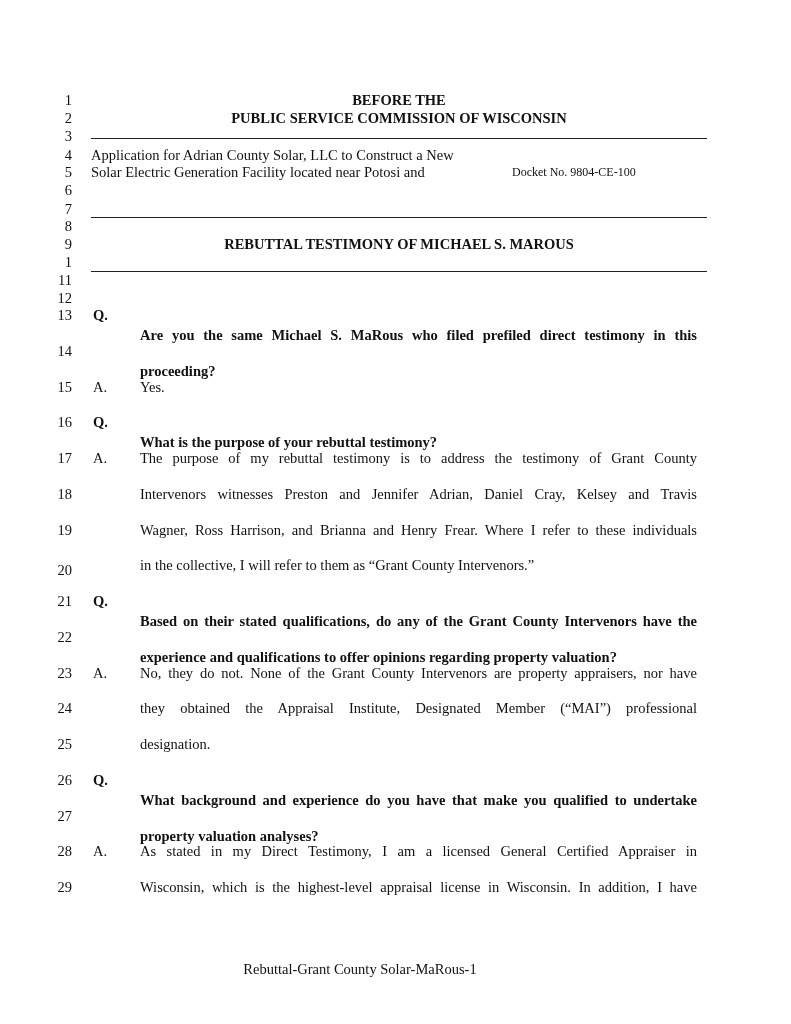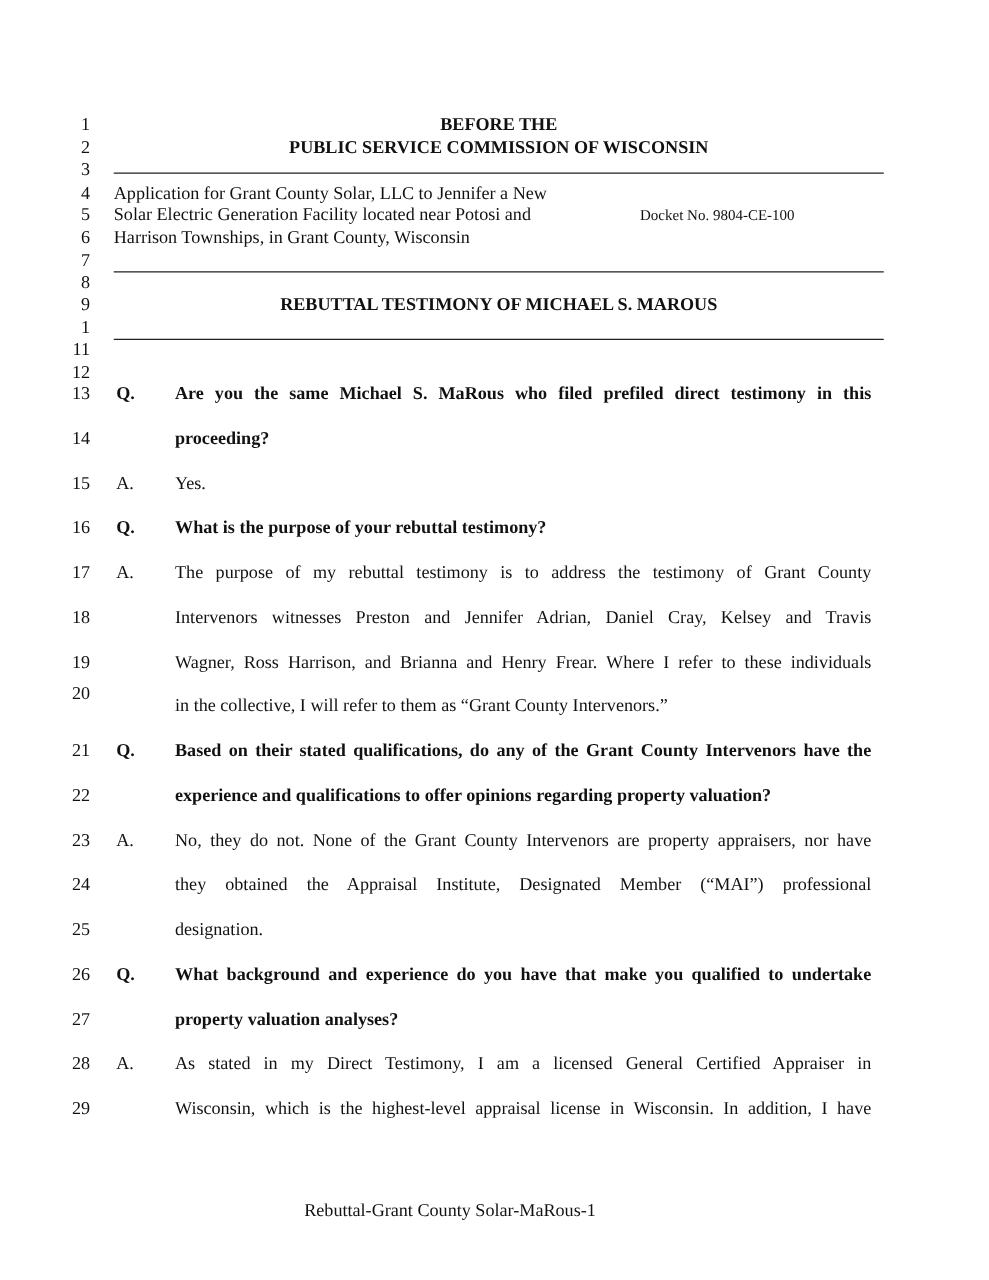--- a/index.html
+++ b/index.html
@@ -30,21 +30,21 @@
   }
   .qa {
     position: absolute; left: 93px; font-size: 14.5px; line-height: 17px;
   }
   .qa.q { font-weight: bold; }
   .tl {
     position: absolute; left: 140px; width: 557px; font-size: 14.5px; line-height: 17px;
     white-space: nowrap;
   }
   .tl.just { text-align: justify; text-align-last: justify; white-space: normal; height: 17px; overflow: hidden; }
-  .tl.bold { font-weight: bold; }
+  .tl.bold { font-weight: bold; margin-top: 20px; }
   .footer {
     position: absolute; left: 0; width: 720px; top: 961px; text-align: center;
     font-size: 14.5px; line-height: 17px;
   }
 </style>
 </head>
 <body>
 
 <div class="ln" style="top:92px">1</div>
 <div class="ln" style="top:110px">2</div>
@@ -58,23 +58,22 @@
 <div class="ln" style="top:254px">1</div>
 <div class="ln" style="top:272px">11</div>
 <div class="ln" style="top:290px">12</div>
 
 <div class="hdr" style="top:92px">BEFORE THE</div>
 <div class="hdr" style="top:110px">PUBLIC SERVICE COMMISSION OF WISCONSIN</div>
 
 <div class="rule" style="top:138px"></div>
 
 <div class="caption" style="top:147px">
-  <div>Application for Grant County Solar, LLC to Jennifer a New</div>
+  <div>Application for Adrian County Solar, LLC to Construct a New</div>
   <div>Solar Electric Generation Facility located near Potosi and</div>
-  <div>Harrison Townships, in Grant County, Wisconsin</div>
 </div>
 <div class="docket">Docket No. 9804-CE-100</div>
 
 <div class="rule" style="top:217px"></div>
 
 <div class="hdr" style="top:236px">REBUTTAL TESTIMONY OF MICHAEL S. MAROUS</div>
 
 <div class="rule" style="top:271px"></div>
 
 <div id="testimony">
@@ -89,21 +88,21 @@
     <div class="ln" style="top: 414px;">16</div>
     <div class="qa q" style="top: 414px;">Q.</div>
     <div class="tl bold" style="top: 414px;">What is the purpose of your rebuttal testimony?</div>
     <div class="ln" style="top: 450px;">17</div>
     <div class="qa" style="top: 450px;">A.</div>
     <div class="tl just" style="top: 450px;">The purpose of my rebuttal testimony is to address the testimony of Grant County</div>
     <div class="ln" style="top: 486px;">18</div>
     <div class="tl just" style="top: 486px;">Intervenors witnesses Preston and Jennifer Adrian, Daniel Cray, Kelsey and Travis</div>
     <div class="ln" style="top: 522px;">19</div>
     <div class="tl just" style="top: 522px;">Wagner, Ross Harrison, and Brianna and Henry Frear.  Where I refer to these individuals</div>
-    <div class="ln" style="top: 547px;">20</div>
+    <div class="ln" style="top: 562px;">20</div>
     <div class="tl" style="top: 557px;">in the collective, I will refer to them as “Grant County Intervenors.”</div>
     <div class="ln" style="top: 593px;">21</div>
     <div class="qa q" style="top: 593px;">Q.</div>
     <div class="tl bold just" style="top: 593px;">Based on their stated qualifications, do any of the Grant County Intervenors have the</div>
     <div class="ln" style="top: 629px;">22</div>
     <div class="tl bold" style="top: 629px;">experience and qualifications to offer opinions regarding property valuation?</div>
     <div class="ln" style="top: 665px;">23</div>
     <div class="qa" style="top: 665px;">A.</div>
     <div class="tl just" style="top: 665px;">No, they do not.  None of the Grant County Intervenors are property appraisers, nor have</div>
     <div class="ln" style="top: 700px;">24</div>

